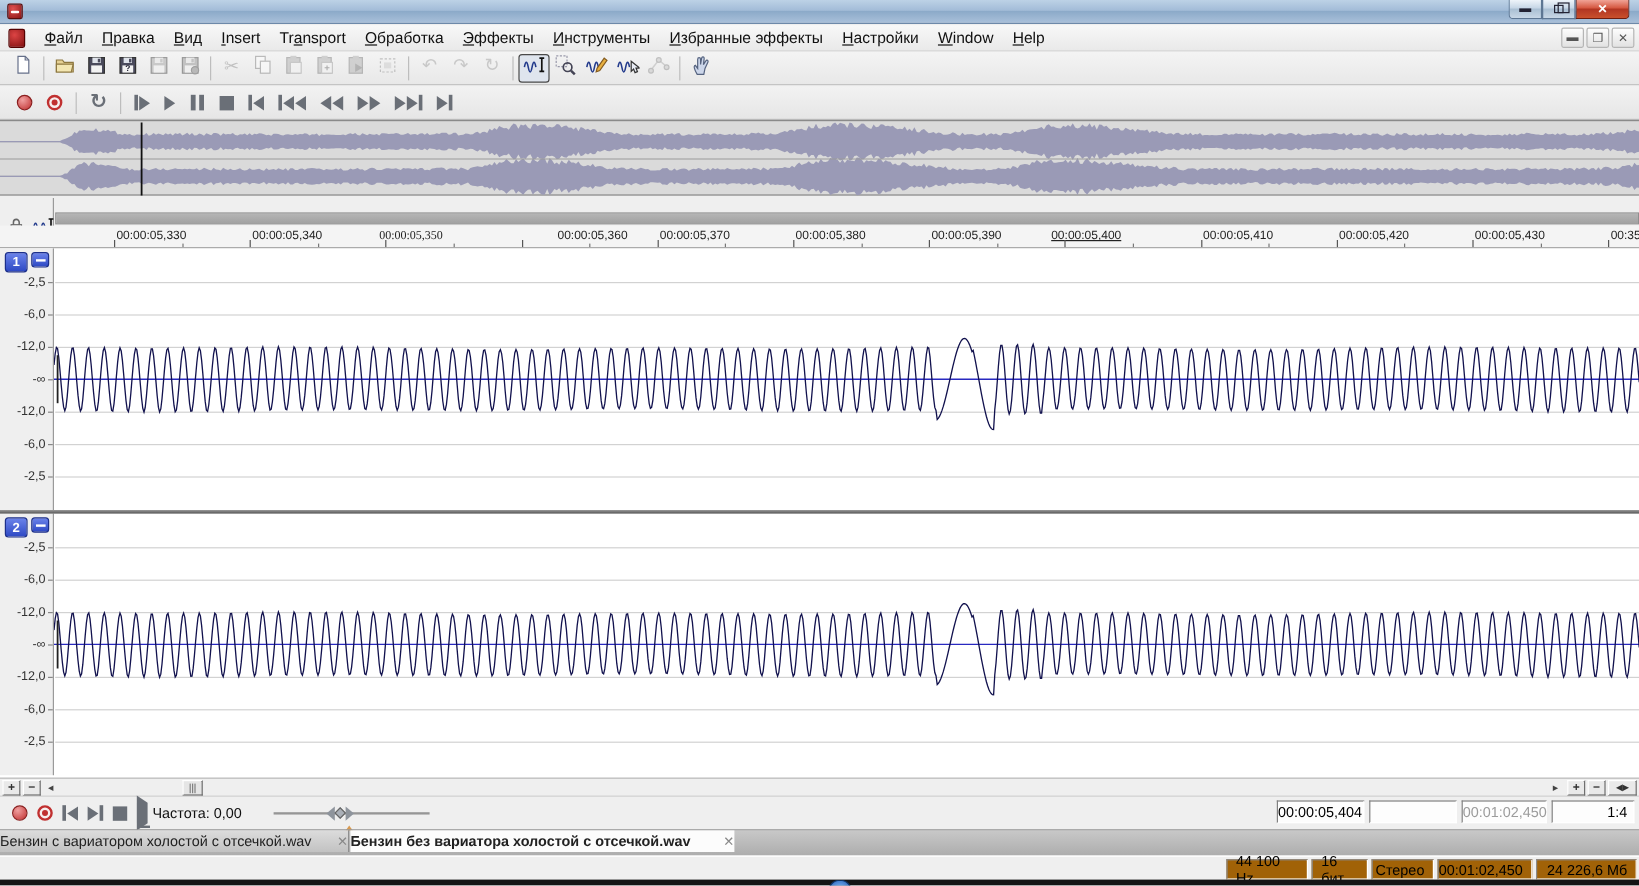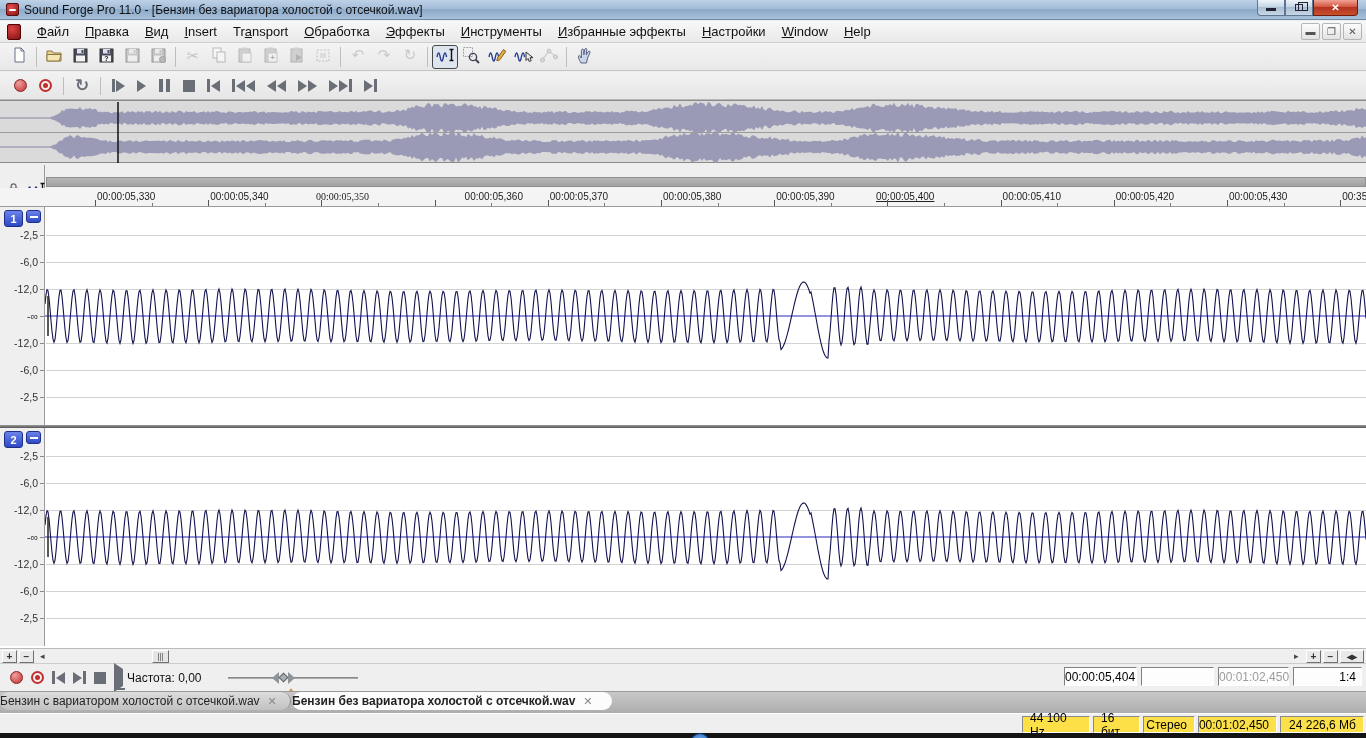--- a/index.html
+++ b/index.html
@@ -109,43 +109,42 @@
   #freq-handle .h-tri-l { width:0;height:0;border-right:7px solid #8e949c;border-top:6px solid transparent;border-bottom:6px solid transparent; }
   #freq-handle .h-tri-r { width:0;height:0;border-left:7px solid #8e949c;border-top:6px solid transparent;border-bottom:6px solid transparent; }
   #freq-handle .h-mid { width:7px;height:7px;background:#aab0b8;border:1px solid #666;transform:rotate(45deg);margin:0 1px; }
   #freq-marker { position:absolute; left:58px; top:19px; width:0; height:0; border-left:5px solid transparent; border-right:5px solid transparent; border-bottom:7px solid #d89a50; }
   .val-box { position:absolute; top:3px; height:19px; background:#fdfdfd; border:1px solid; border-color:#808080 #fff #fff #808080;
     font-size:12px; color:#000; text-align:right; padding:2px 5px 0 0; }
   .val-box.dim { color:#9c9c9c; }
 
   
   #tabs-row { position:absolute; left:0; top:691px; width:1366px; height:22px; background:linear-gradient(#c8c8c8,#adadad); border-top:1px solid #9a9a9a; }
-  .doc-tab { position:absolute; top:0; height:18px; display:flex; align-items:center; justify-content:flex-start; gap:8px; font-size:12px; color:#222;border-radius:11px; }
+  .doc-tab { position:absolute; top:0; height:18px; display:flex; align-items:center; justify-content:space-between; gap:8px; font-size:12px; color:#222; }
   .doc-tab.inactive { background:linear-gradient(#dcdcdc,#c2c2c2); border-right:1px solid #8f8f8f; }
   .doc-tab.active { background:#fcfcfc; font-weight:bold; }
   .tab-close { font-size:11px; color:#888; font-weight:normal; }
 
   
   #statusbar { position:absolute; left:0; top:713px; width:1366px; height:20px; background:#efefef; border-top:1px solid #fff; }
-  .sb-cell { position:absolute; top:2px; height:17px; background:#fde047; border:1px solid; border-color:#8a8a8a #fff #fff #8a8a8a;
+  .sb-cell { position:absolute; top:2px; height:17px; background:#a16207; border:1px solid; border-color:#8a8a8a #fff #fff #8a8a8a;
     font-size:12px; color:#000; display:flex; align-items:center; justify-content:flex-end; padding:0 7px; }
 
   
   #taskbar-sliver { position:absolute; left:0; top:733px; width:1366px; height:5px; background:#141414; }
   #start-orb { position:absolute; left:690px; top:0; width:20px; height:10px; border-radius:10px 10px 0 0;
     background:radial-gradient(circle at 50% 90%,#8cc4ff,#1d56b0); border:1px solid #0d3468; border-bottom:none; }
 </style>
 </head>
 <body>
 
 <div id="app">
 
   <div id="titlebar">
     <span id="app-icon"></span>
-    <span id="title-text">Sound Forge Pro 11.0 - [Бензин без вариатора холостой с отсечкой.wav]</span>
     <div id="win-buttons">
       <div class="win-btn">▬</div>
       <div class="win-btn">
           <span class="restore-glyph"></span>
         </div>
       <div class="win-btn" id="btn-close">✕</div>
     </div>
   </div>
 
   <div id="menubar">

